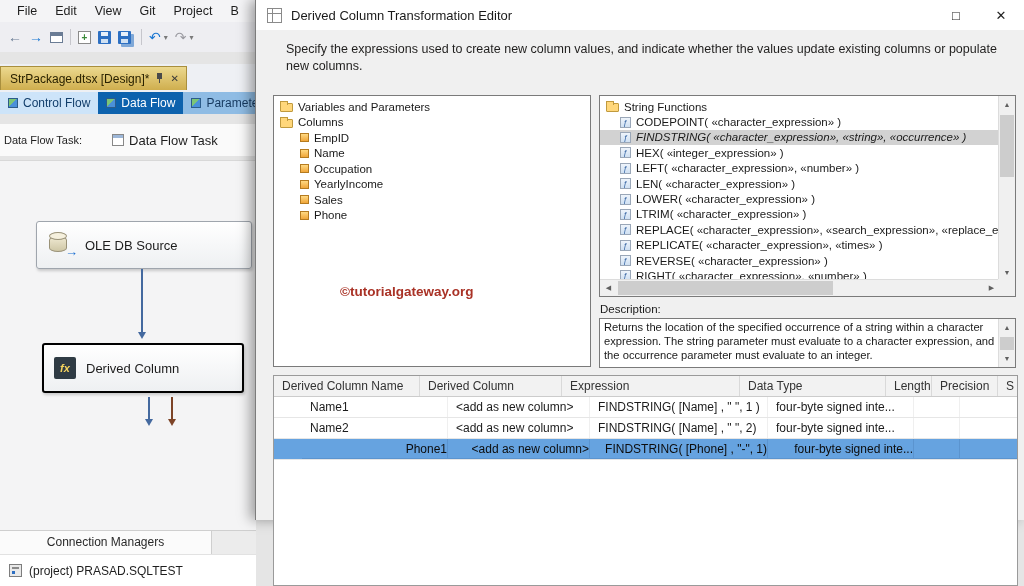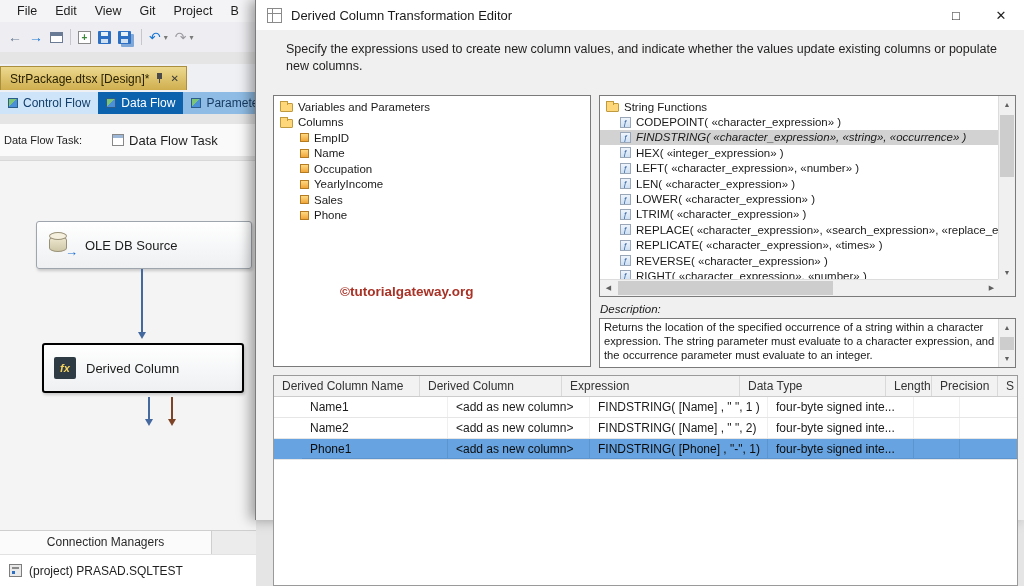--- a/index.html
+++ b/index.html
@@ -109,33 +109,33 @@
   .vscroll .arr.up { top:0; } .vscroll .arr.dn { bottom:0; }
   .vscroll .thumb { position:absolute; left:1px; right:1px; background:#cdcdcd; }
   .rp-vscroll { height:185px; }
   .rp-vscroll .thumb { top:19px; height:62px; }
   .hscroll { position:absolute; left:0; bottom:0; width:400px; height:17px; background:#f0f0f0; border-top:1px solid #dcdcdc; }
   .hscroll .arr { position:absolute; top:0; width:17px; height:16px; font-size:7px; color:#606060; display:flex; align-items:center; justify-content:center; }
   .hscroll .arr.lf { left:0; } .hscroll .arr.rt { right:0; }
   .hscroll .thumb { position:absolute; top:1px; bottom:1px; left:18px; width:215px; background:#cdcdcd; }
   .scroll-corner { position:absolute; right:0; bottom:0; width:17px; height:17px; background:#f0f0f0; }
 
-  .desc-label { position:absolute; left:344px; top:303px; font-size:11.5px; color:#1a1a1a;font-style:italic; }
+  .desc-label { position:absolute; left:344px; top:303px; font-size:11.5px; color:#1a1a1a; }
   .desc-box { position:absolute; left:343px; top:318px; width:417px; height:50px; background:#fff; border:1px solid #7a7a7a; overflow:hidden; }
   .desc-text { position:absolute; left:4px; top:2px; width:392px; font-size:11.2px; line-height:13.8px; color:#1a1a1a; }
   .desc-vscroll { height:48px; }
   .desc-vscroll .thumb { top:18px; height:13px; }
 
   
   .grid { position:absolute; left:17px; top:375px; width:745px; height:211px; background:#fff; border:1px solid #9a9a9a; overflow:hidden; }
   .g-header { display:flex; height:21px; background:#f2f2f2; border-bottom:1px solid #cccccc; }
   .g-hcell { font-size:12px; color:#333; line-height:20px; padding-left:8px; border-right:1px solid #d9d9d9; white-space:nowrap; overflow:hidden; flex:0 0 auto; }
   .g-row { display:flex; height:21px; border-bottom:1px solid #e6e6e6;padding-left:28px; }
   .g-cell { font-size:12px; color:#1b1b1b; line-height:20px; padding-left:8px; border-right:1px solid #efefef; white-space:nowrap; overflow:hidden; flex:0 0 auto; }
-  .g-row.selected { background:#66a3e0; }
+  .g-row.selected { background:#66a3e0;text-align:right; }
   .g-row.selected .g-cell { border-right-color:#5b94cf; border-bottom:1px solid #5b94cf; color:#0d0d0d; }
   .gc1 { width:146px; } .gc2 { width:142px; } .gc3 { width:178px; } .gc4 { width:146px; }
   .gc5 { width:46px; } .gc6 { width:66px; } .gc7 { width:19px; border-right:none; }
 </style>
 </head>
 <body>
 
 <div class="screen">
 
   <div class="menubar">

